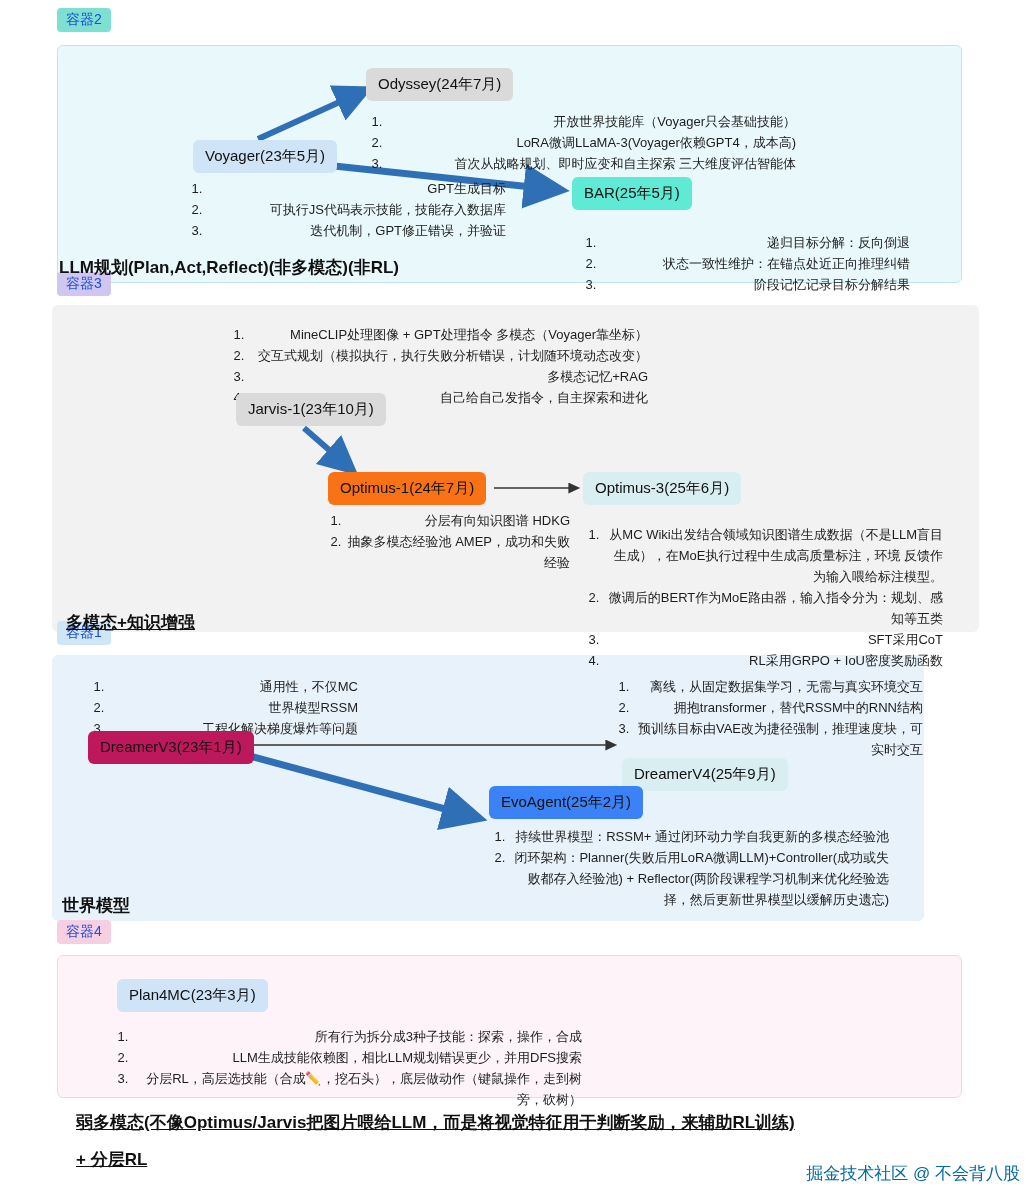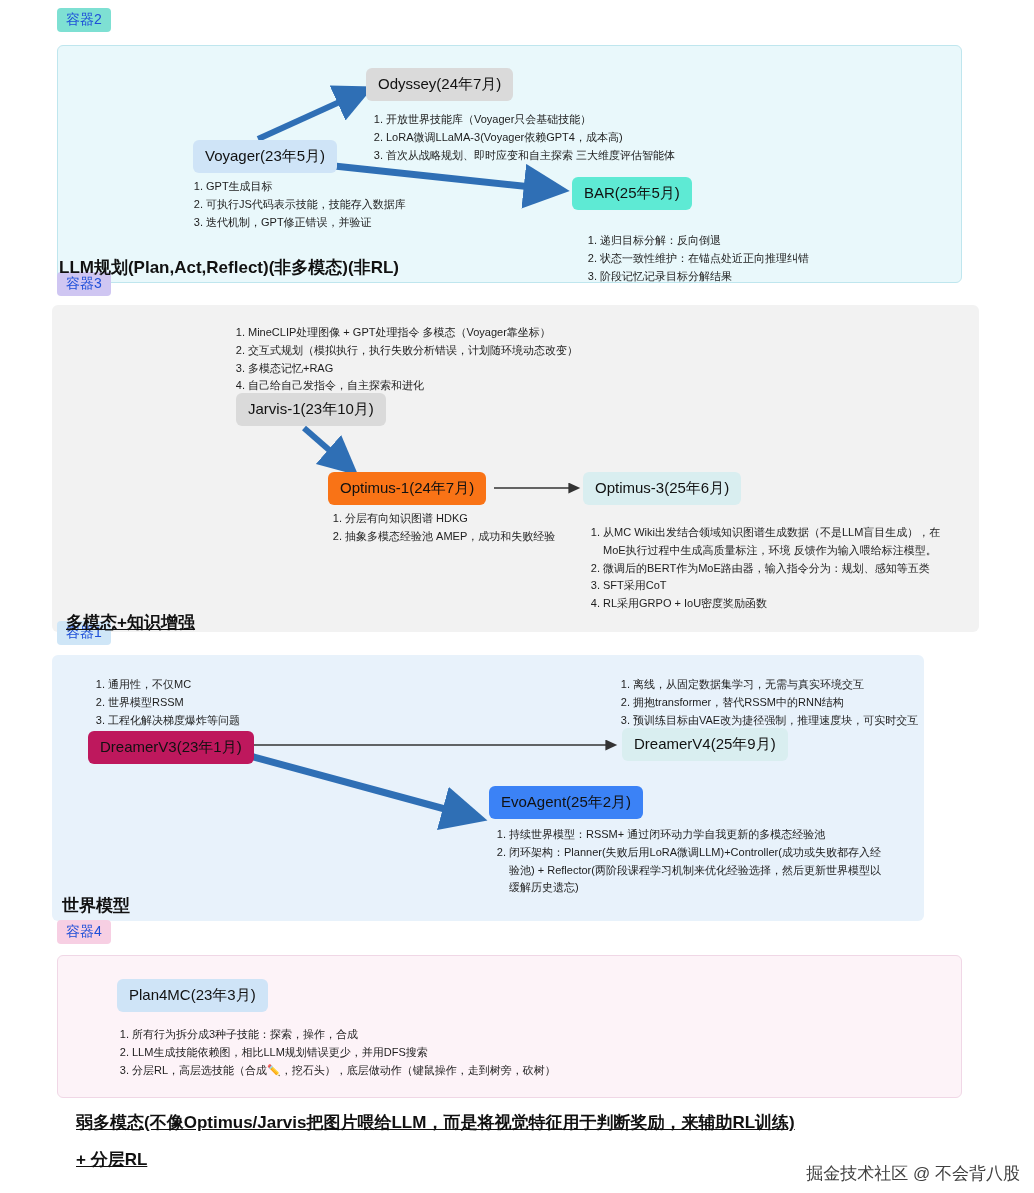--- a/index.html
+++ b/index.html
@@ -30,24 +30,25 @@
     position: absolute;
     border-radius: 6px;
     padding: 7px 12px;
     font-size: 15px;
     color: #111;
     white-space: nowrap;
     z-index: 4;
   }
   .bullets {
     position: absolute;
-    font-size: 11px;
+    font-size: 13px;
     line-height: 1.62;
     color: #1d1d1d;
     z-index: 3;
+    text-align: right;
   }
   .bullets ol { margin: 0; padding-left: 20px; }
   .bullets ol li { margin: 0; padding: 0; }
   .bullets .cont { padding-left: 4px; display: block; }
   .section-label {
     position: absolute;
     font-size: 17px;
     font-weight: bold;
     color: #111;
     z-index: 6;
@@ -60,21 +61,21 @@
     left: 0; top: 0;
     width: 1034px; height: 1193px;
     z-index: 2;
     pointer-events: none;
   }
   .watermark {
     position: absolute;
     right: 14px;
     bottom: 8px;
     font-size: 17px;
-    color: #404040;
+    color: #0369a1;
     z-index: 10;
     white-space: nowrap;
   }
 </style>
 </head>
 <body>
 
 <svg class="arrows" viewBox="0 0 1034 1193">
   <defs>
     <marker id="ah" markerWidth="7" markerHeight="7" refX="5.2" refY="3.2" orient="auto">
@@ -186,21 +187,21 @@
 <div class="bullets" style="left:613px; top:676px; width:310px;">
   <ol>
     <li>离线，从固定数据集学习，无需与真实环境交互</li>
     <li>拥抱transformer，替代RSSM中的RNN结构</li>
     <li>预训练目标由VAE改为捷径强制，推理速度块，可实时交互</li>
   </ol>
 </div>
 
 <div class="node" style="left:88px; top:731px; background:#be185d;">DreamerV3(23年1月)</div>
 
-<div class="node" style="left:622px; top:728px; background:#d9eef0;border-radius:6px;">DreamerV4(25年9月)</div>
+<div class="node" style="left:622px; top:758px; background:#d9eef0;border-radius:6px;">DreamerV4(25年9月)</div>
 
 <div class="node" style="left:489px; top:786px; background:#3b82f6;">EvoAgent(25年2月)</div>
 
 <div class="bullets" style="left:489px; top:826px; width:400px;">
   <ol>
     <li>持续世界模型：RSSM+ 通过闭环动力学自我更新的多模态经验池</li>
     <li>闭环架构：Planner(失败后用LoRA微调LLM)+Controller(成功或失败都存入经验池) + Reflector(两阶段课程学习机制来优化经验选择，然后更新世界模型以缓解历史遗忘)</li>
   </ol>
 </div>
 

